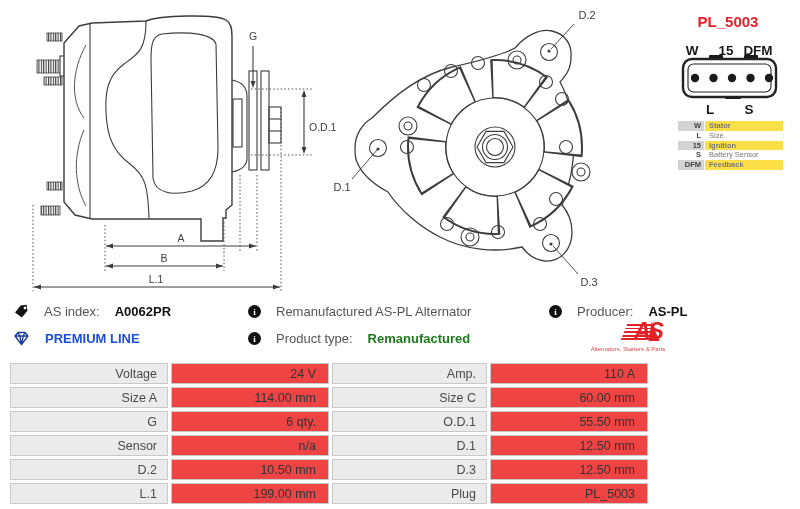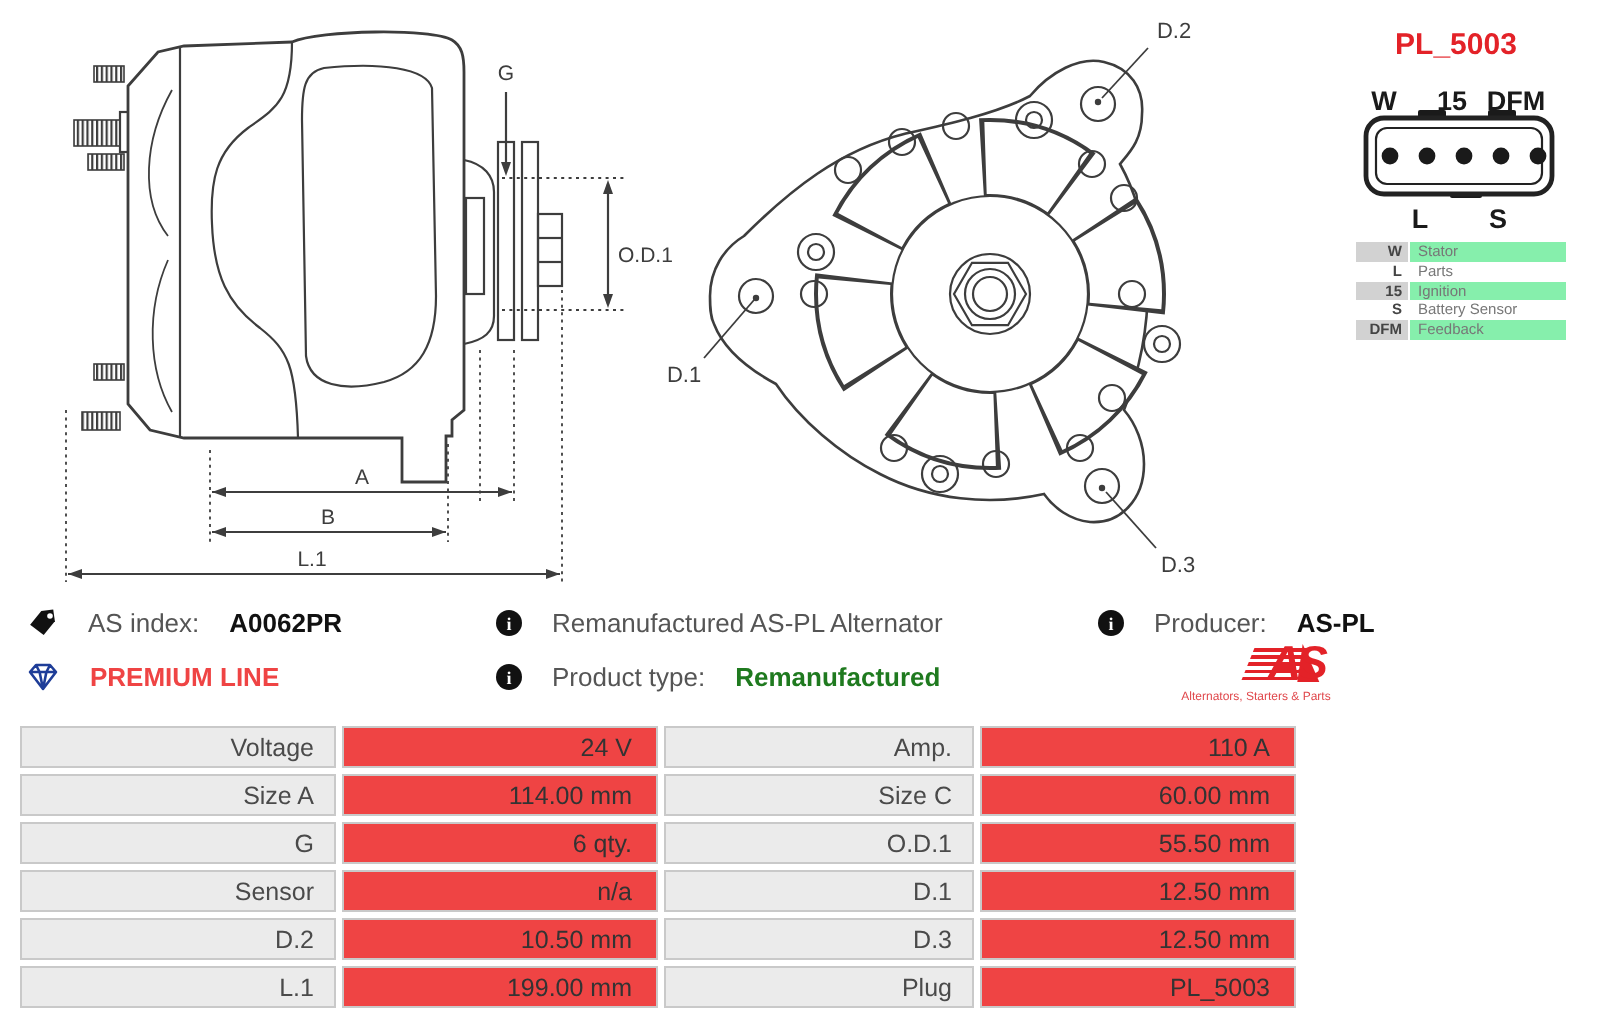--- a/index.html
+++ b/index.html
@@ -2,39 +2,39 @@
 <html><head>
 <meta charset="utf-8">
 <style>
   html,body{margin:0;padding:0;background:#fff;}
   body{width:800px;height:509px;position:relative;font-family:"Liberation Sans",sans-serif;overflow:hidden;}
   .abs{position:absolute;}
 
   
   .info-item{position:absolute;display:flex;align-items:center;gap:15px;font-size:13px;color:#555;white-space:nowrap;}
   .info-item b{color:#111;}
-  .premium{color:#ef4444;font-weight:bold;}
+  .premium{color:#1d4ed8;font-weight:bold;}
   .green{color:#1f7a1f;font-weight:bold;text-align:center;}
   .info-badge{display:inline-flex;align-items:center;justify-content:center;width:13px;height:13px;border-radius:50%;
     background:#111;color:#fff;font-size:9px;font-weight:bold;font-family:"Liberation Serif",serif;flex:0 0 auto;}
 
   
   .as-logo{position:absolute;left:584px;top:321px;width:88px;}
   .as-logo .row{position:relative;height:23px;}
   .as-logo .stripes{position:absolute;left:40px;top:3px;width:28px;height:16px;transform:skewX(-22deg);
     background:repeating-linear-gradient(180deg,#e32228 0 1.8px,#fff 1.8px 3.6px);}
   .as-logo .tri{position:absolute;left:66px;top:1px;width:0;height:0;border-left:11px solid #e32228;border-top:19px solid transparent;transform:skewX(-8deg);}
   .as-logo .as-txt{position:absolute;left:10px;top:-3px;font-size:23px;font-weight:bold;font-style:italic;color:#e32228;letter-spacing:-2px;margin-left:40px;}
   .as-logo .tagline{margin-top:2px;font-size:6px;color:#e0474b;text-align:center;width:88px;}
 
   
   .plug-legend{position:absolute;left:678px;top:121px;display:grid;grid-template-columns:26px 78px;column-gap:1px;grid-auto-rows:9.8px;font-size:7.5px;line-height:9.8px;}
   .plug-legend .code{font-weight:bold;color:#444;text-align:right;padding-right:3px;}
   .plug-legend .desc{color:#777;padding-left:4px;}
-  .plug-legend .r0{background:#d2d2d2;} .plug-legend .r0d{background:#86efac;}
+  .plug-legend .r0{background:#d2d2d2;} .plug-legend .r0d{background:#fde047;font-weight:bold;}
 
   
   .spec-table{position:absolute;left:10px;top:363px;display:grid;grid-template-columns:158px 158px 155px 158px;grid-auto-rows:21px;gap:3px;font-size:12.5px;}
   .spec-table .cell{border:1px solid #c9c9c9;display:flex;align-items:center;justify-content:flex-end;}
   .spec-table .sl{background:#ebebeb;color:#4a4a4a;padding-right:10px;}
   .spec-table .sv{background:#ef4444;color:#333;padding-right:12px;}
 
   svg text{font-family:"Liberation Sans",sans-serif;}
 </style>
 </head>
@@ -190,21 +190,21 @@
     <circle cx="769" cy="78" r="4.2" fill="#1a1a1a"></circle>
   </g>
   <text x="710" y="114" font-size="13.5" font-weight="bold" fill="#1a1a1a" text-anchor="middle">L</text>
   <text x="749" y="114" font-size="13.5" font-weight="bold" fill="#1a1a1a" text-anchor="middle">S</text>
 </svg>
 
 <div class="plug-legend">
   <div class="code r0">W</div>
   <div class="desc r0d">Stator</div>
   <div class="code">L</div>
-  <div class="desc">Parts</div>
+  <div class="desc">Size</div>
   <div class="code r0">15</div>
   <div class="desc r0d">Ignition</div>
   <div class="code">S</div>
   <div class="desc">Battery Sensor</div>
   <div class="code r0">DFM</div>
   <div class="desc r0d">Feedback</div>
 </div>
 
 <div class="info-item" style="left:14px;top:304px">
   <svg width="15" height="15" viewBox="0 0 15 15">

